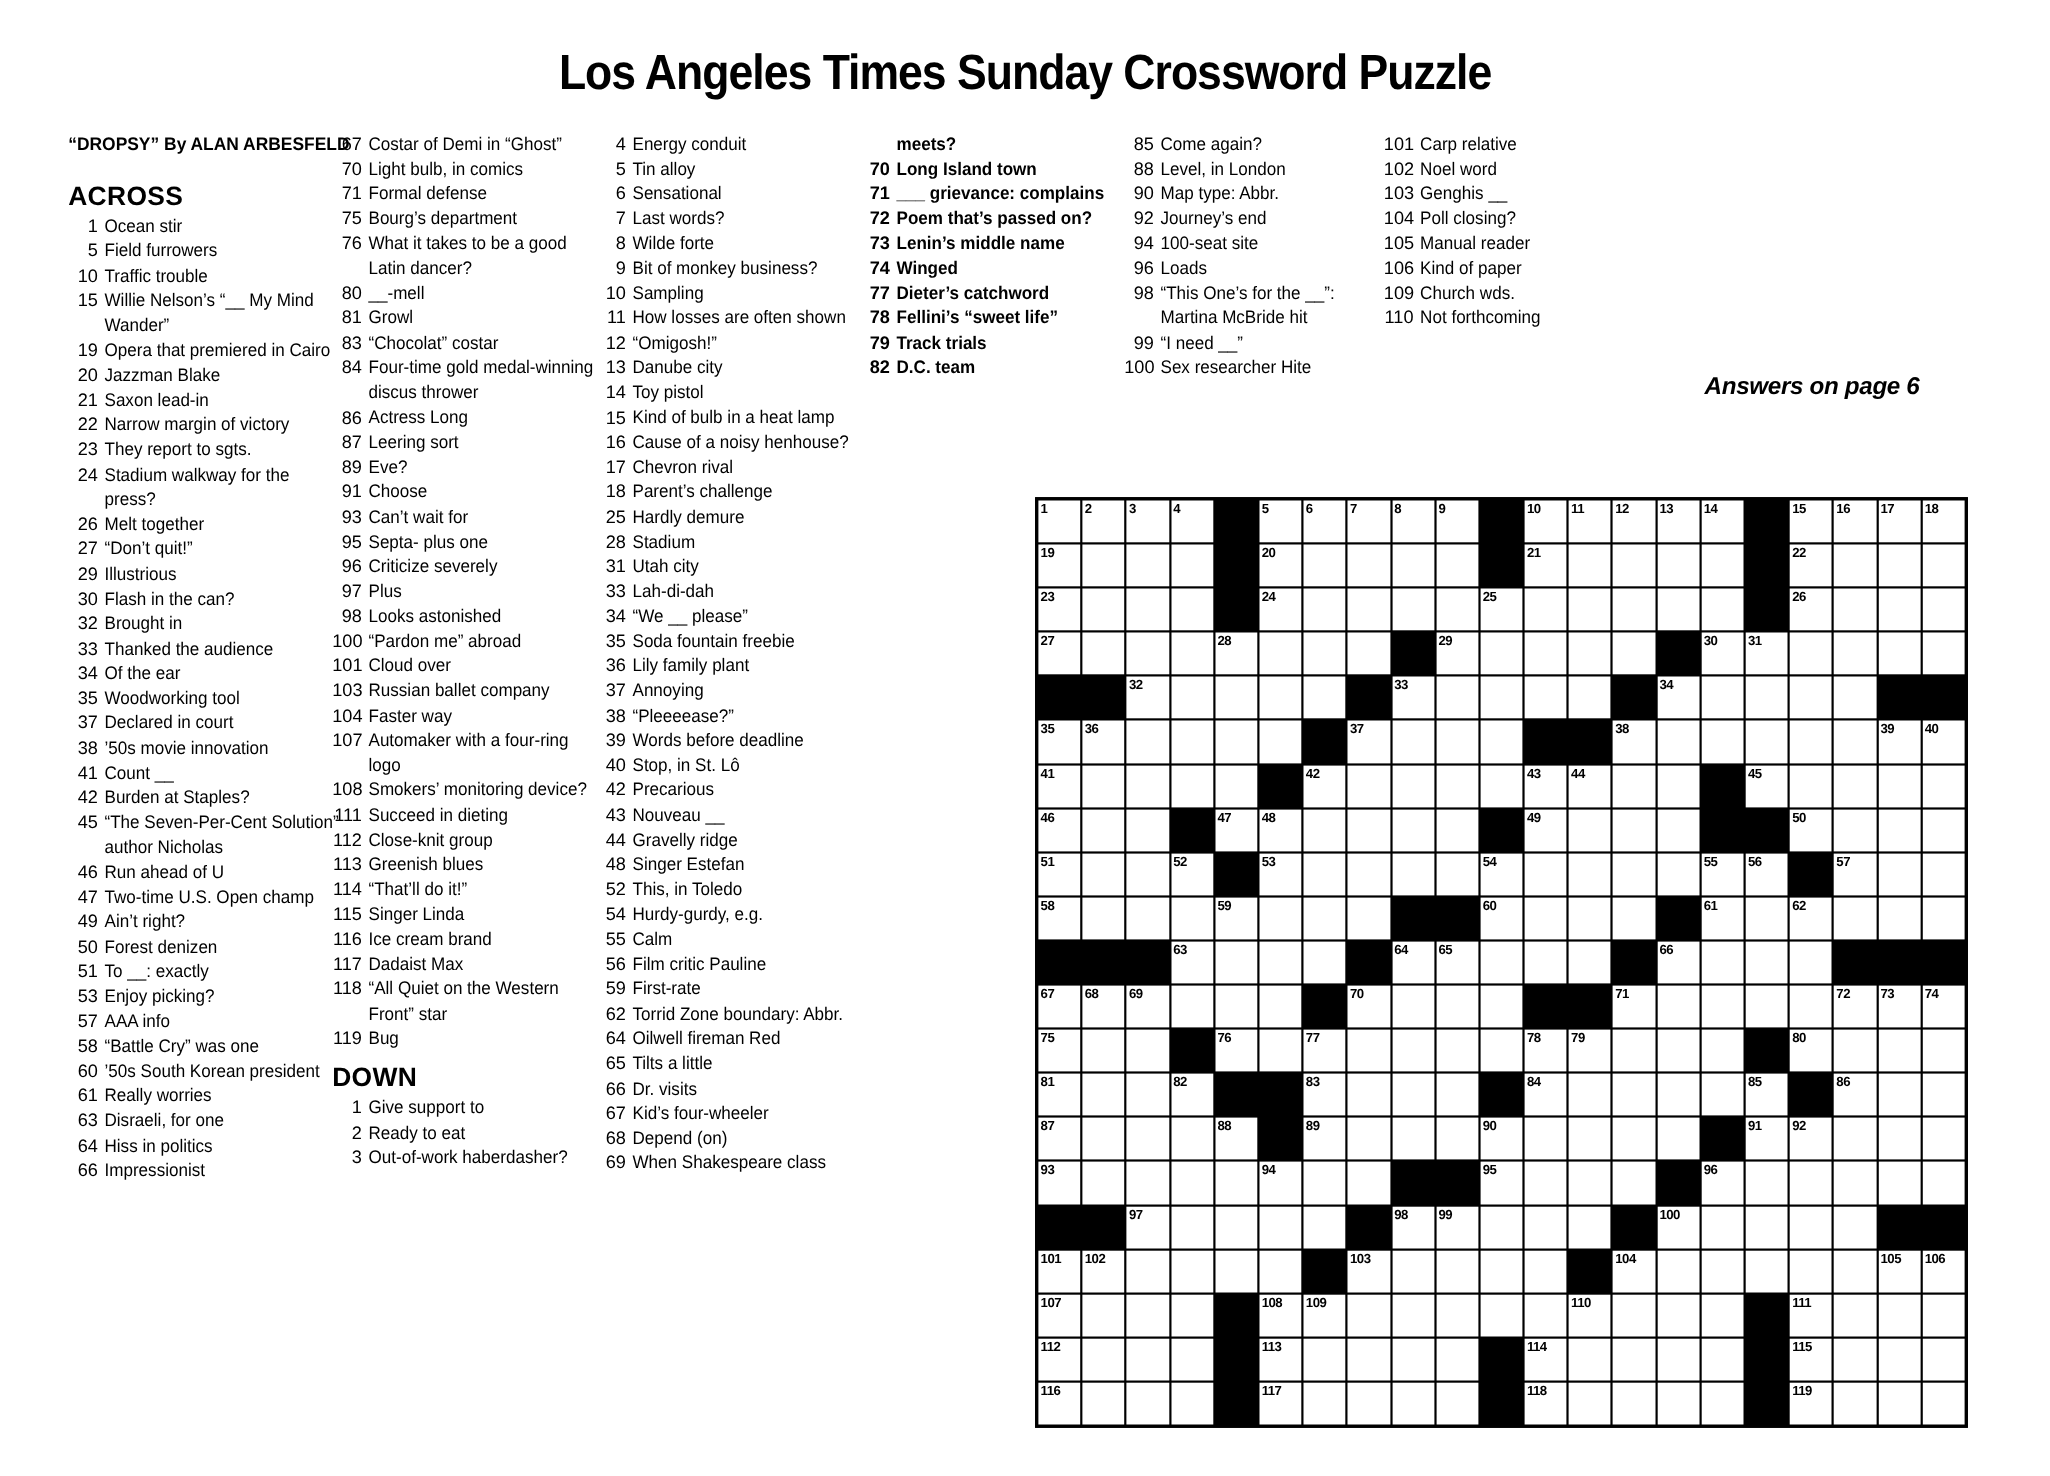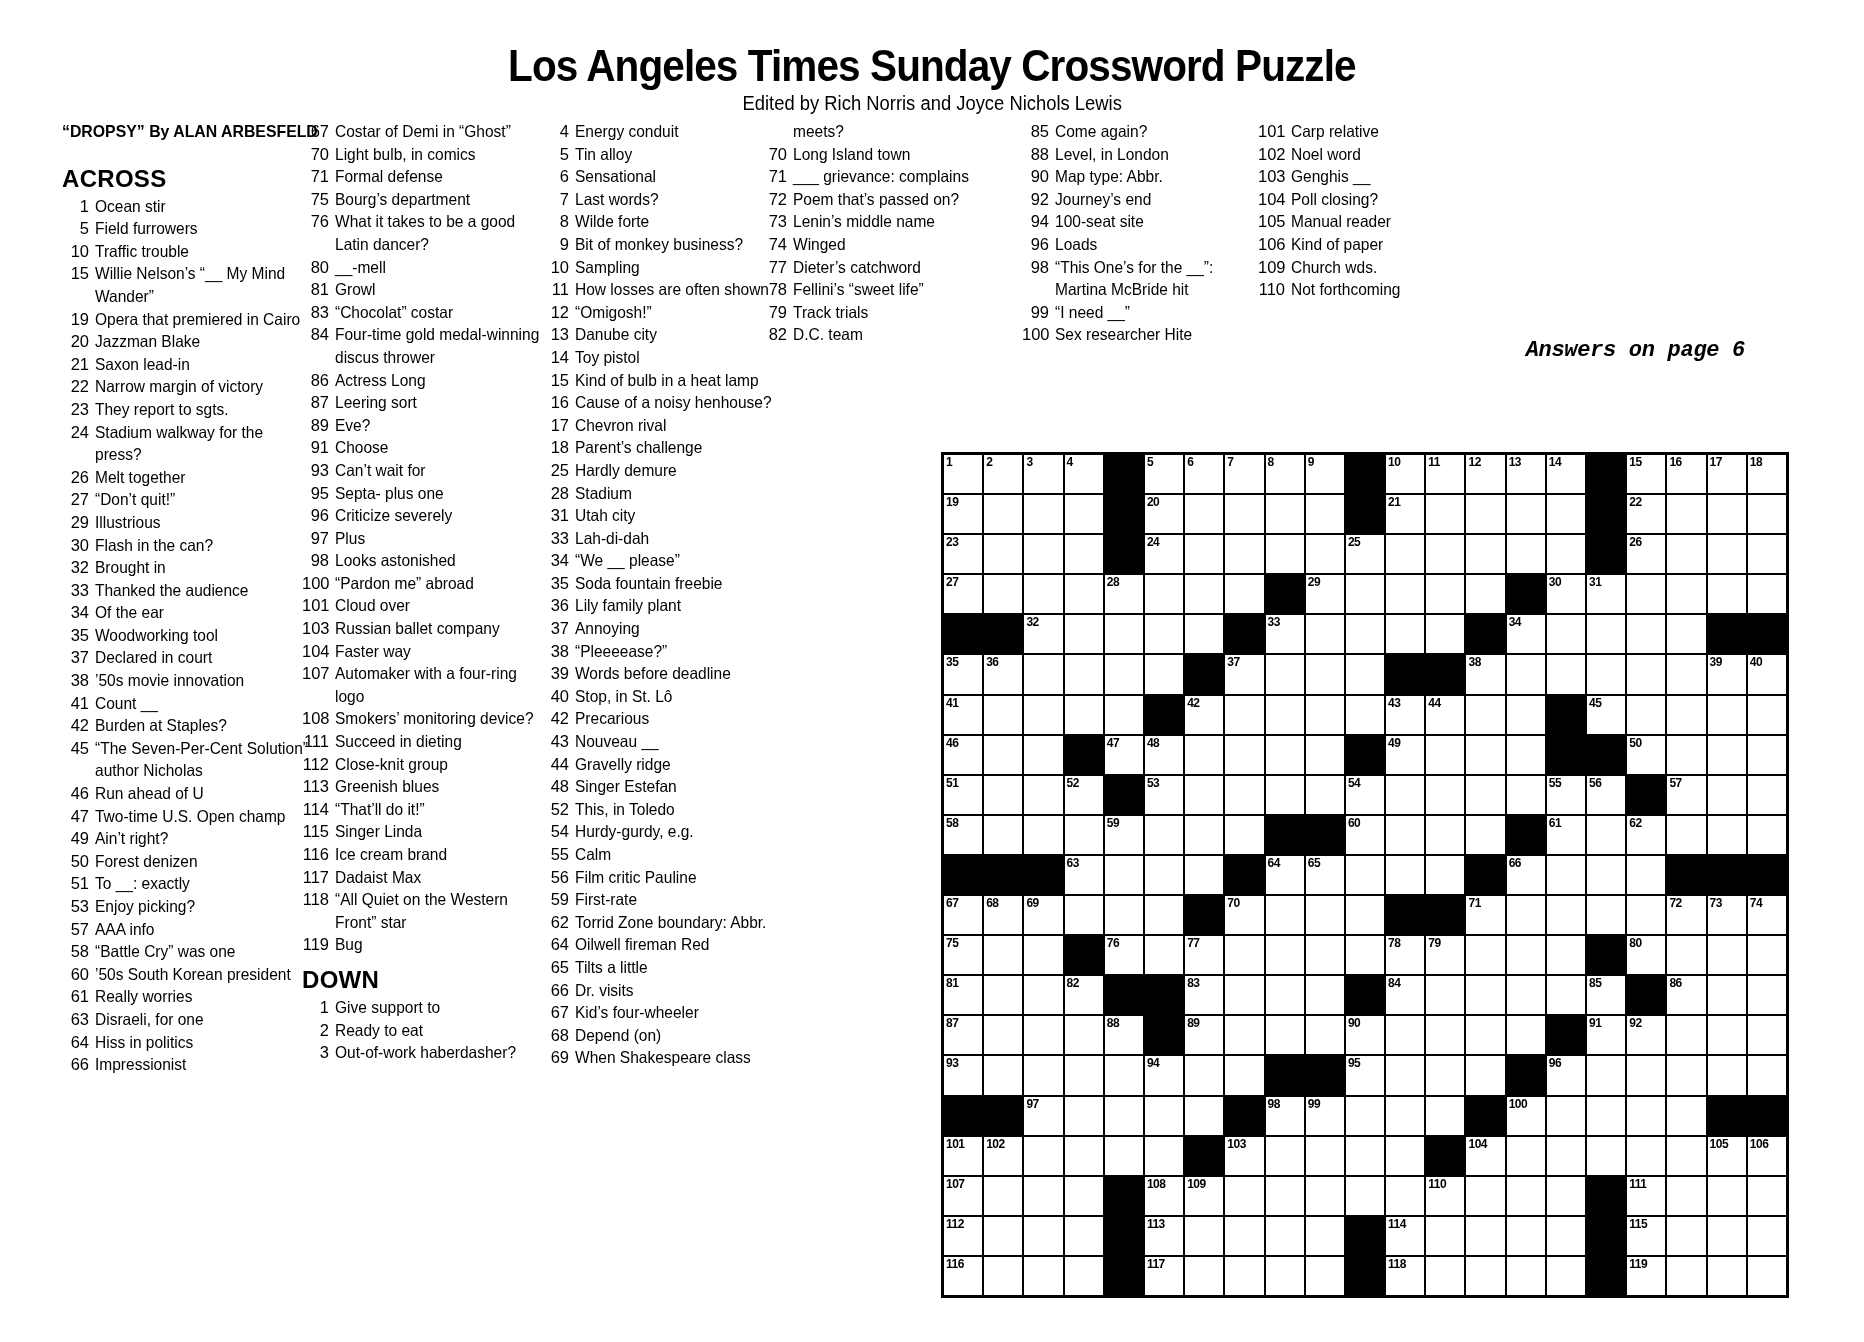--- a/index.html
+++ b/index.html
@@ -5,43 +5,42 @@
   html,body{margin:0;padding:0;background:#fff;}
   #page{position:relative;width:1864px;height:1342px;background:#fff;overflow:hidden;
         font-family:"Liberation Sans","DejaVu Sans",sans-serif;color:#000;}
   #main-title{position:absolute;top:40px;left:0;width:100%;text-align:center;
               font-size:45px;font-weight:bold;white-space:nowrap;}
   #main-title .sq{display:inline-block;transform:scaleX(0.90);transform-origin:50% 50%;letter-spacing:-1px;}
   #subtitle{position:absolute;top:92px;left:0;width:100%;text-align:center;font-size:20px;}
   #subtitle .sq{display:inline-block;transform:scaleX(0.92);transform-origin:50% 50%;}
   .clue-col{position:absolute;top:120px;width:240px;}
   #col1{left:62px;} #col2{left:302px;} #col3{left:542px;}
-  #col4{left:760px;} #col5{left:1022px;} #col6{left:1258px;}
+  #col4{left:782px;font-weight:bold;} #col5{left:1022px;} #col6{left:1258px;}
   .col-byline{font-weight:bold;font-size:16.5px;line-height:22.6px;white-space:nowrap;
               transform:scaleX(0.96);transform-origin:0 50%;margin-bottom:24px;}
   .section-header{font-weight:bold;font-size:24px;line-height:24px;margin:12px 0 4px;letter-spacing:0.3px;}
   .clue-row{display:flex;line-height:22.6px;font-size:16.5px;}
   .clue-num{flex:none;width:27px;text-align:right;padding-right:6px;}
   .clue-text{white-space:nowrap;transform:scaleX(0.94);transform-origin:0 50%;}
   #answers-note{position:absolute;top:338px;left:1258px;width:487px;text-align:right;
-                font-weight:bold;font-style:italic;font-size:22px;letter-spacing:-0.3px;font-family:Liberation Mono, monospace;}
+                font-weight:bold;font-style:italic;font-size:22px;letter-spacing:-0.3px;}
   #grid{position:absolute;left:941px;top:452px;width:848px;height:846px;box-sizing:border-box;
         border:3px solid #000;background:#000;display:grid;gap:2px;
         grid-template-columns:repeat(21,1fr);grid-template-rows:repeat(21,1fr);}
   .cell{background:#fff;position:relative;}
   .cell.black{background:#000;}
   .cell-num{position:absolute;top:1px;left:2px;font-size:12px;font-weight:bold;
             line-height:12px;letter-spacing:-0.5px;}
 </style>
 </head>
 <body>
 
 <div id="page">
   <div id="main-title"><span class="sq">Los Angeles Times Sunday Crossword Puzzle</span></div>
-  <div id="subtitle"><span class="sq">Edited by Rich Norris and Joyce Nichols Lewis</span></div>
 
   <div id="col1" class="clue-col">
       <div class="col-byline">“DROPSY” By ALAN ARBESFELD</div>
       <div class="section-header">ACROSS</div>
       <div class="clue-row">
         <span class="clue-num">1</span>
         <span class="clue-text">Ocean stir</span>
       </div>
       <div class="clue-row">
         <span class="clue-num">5</span>

